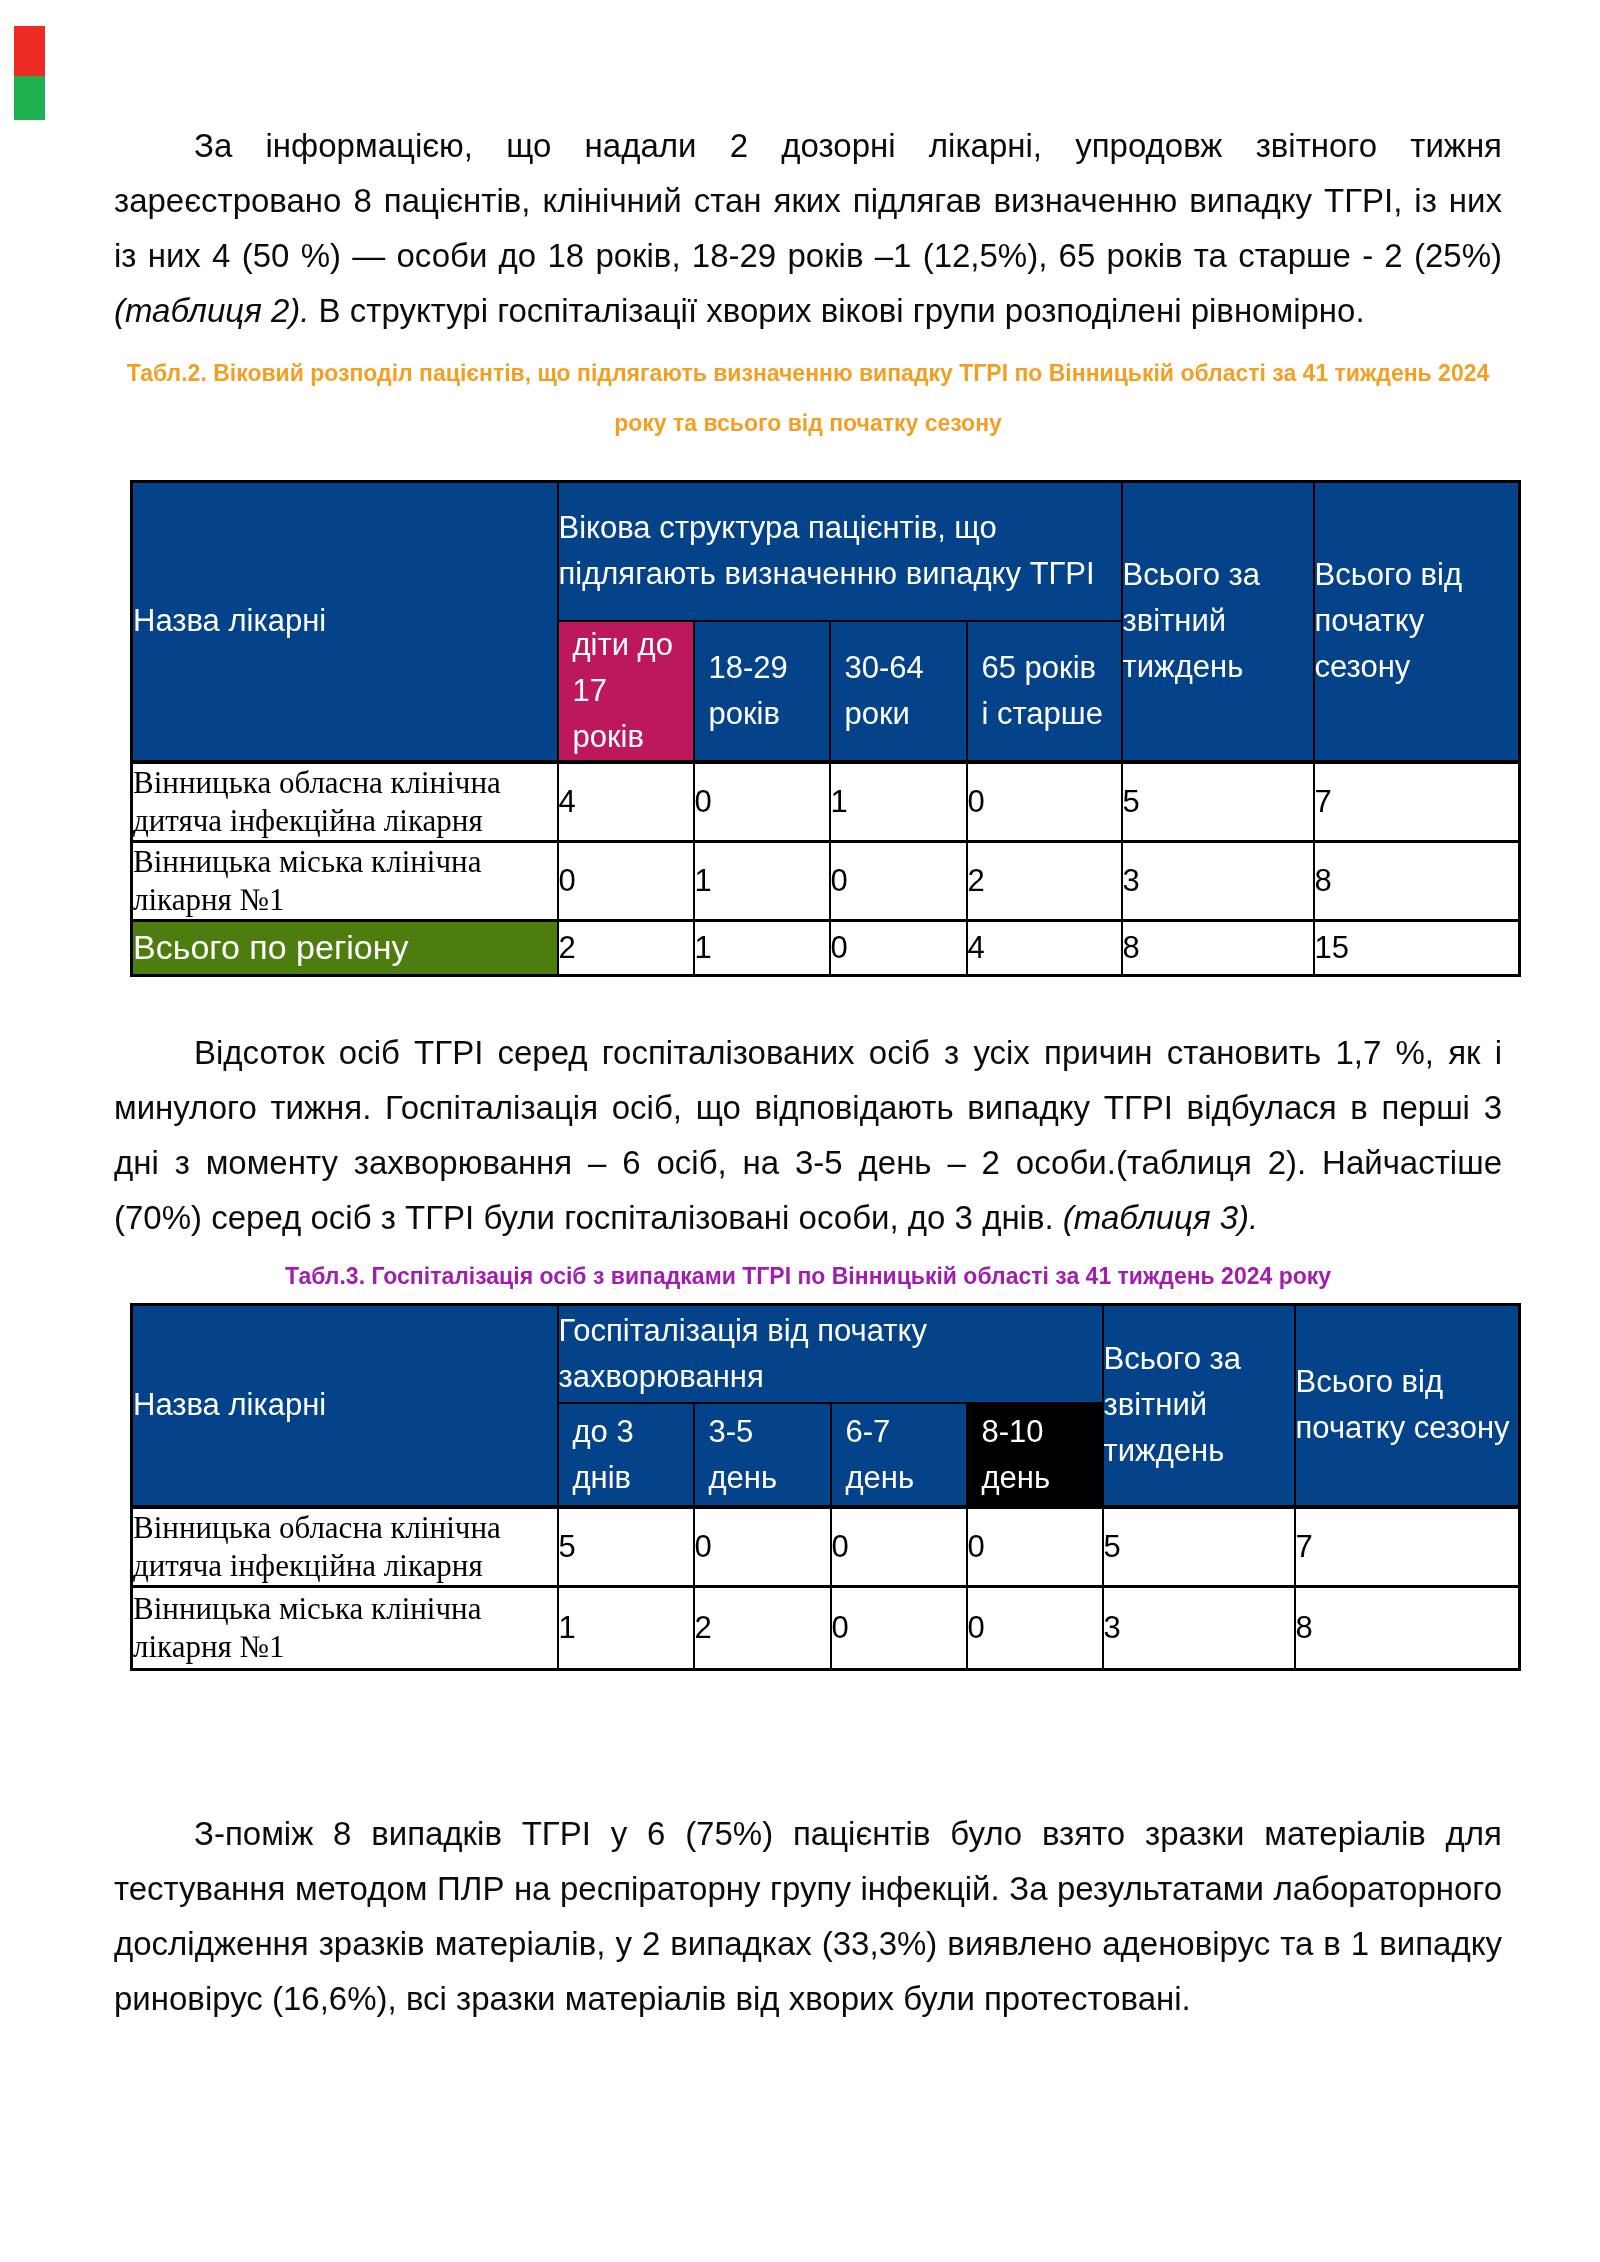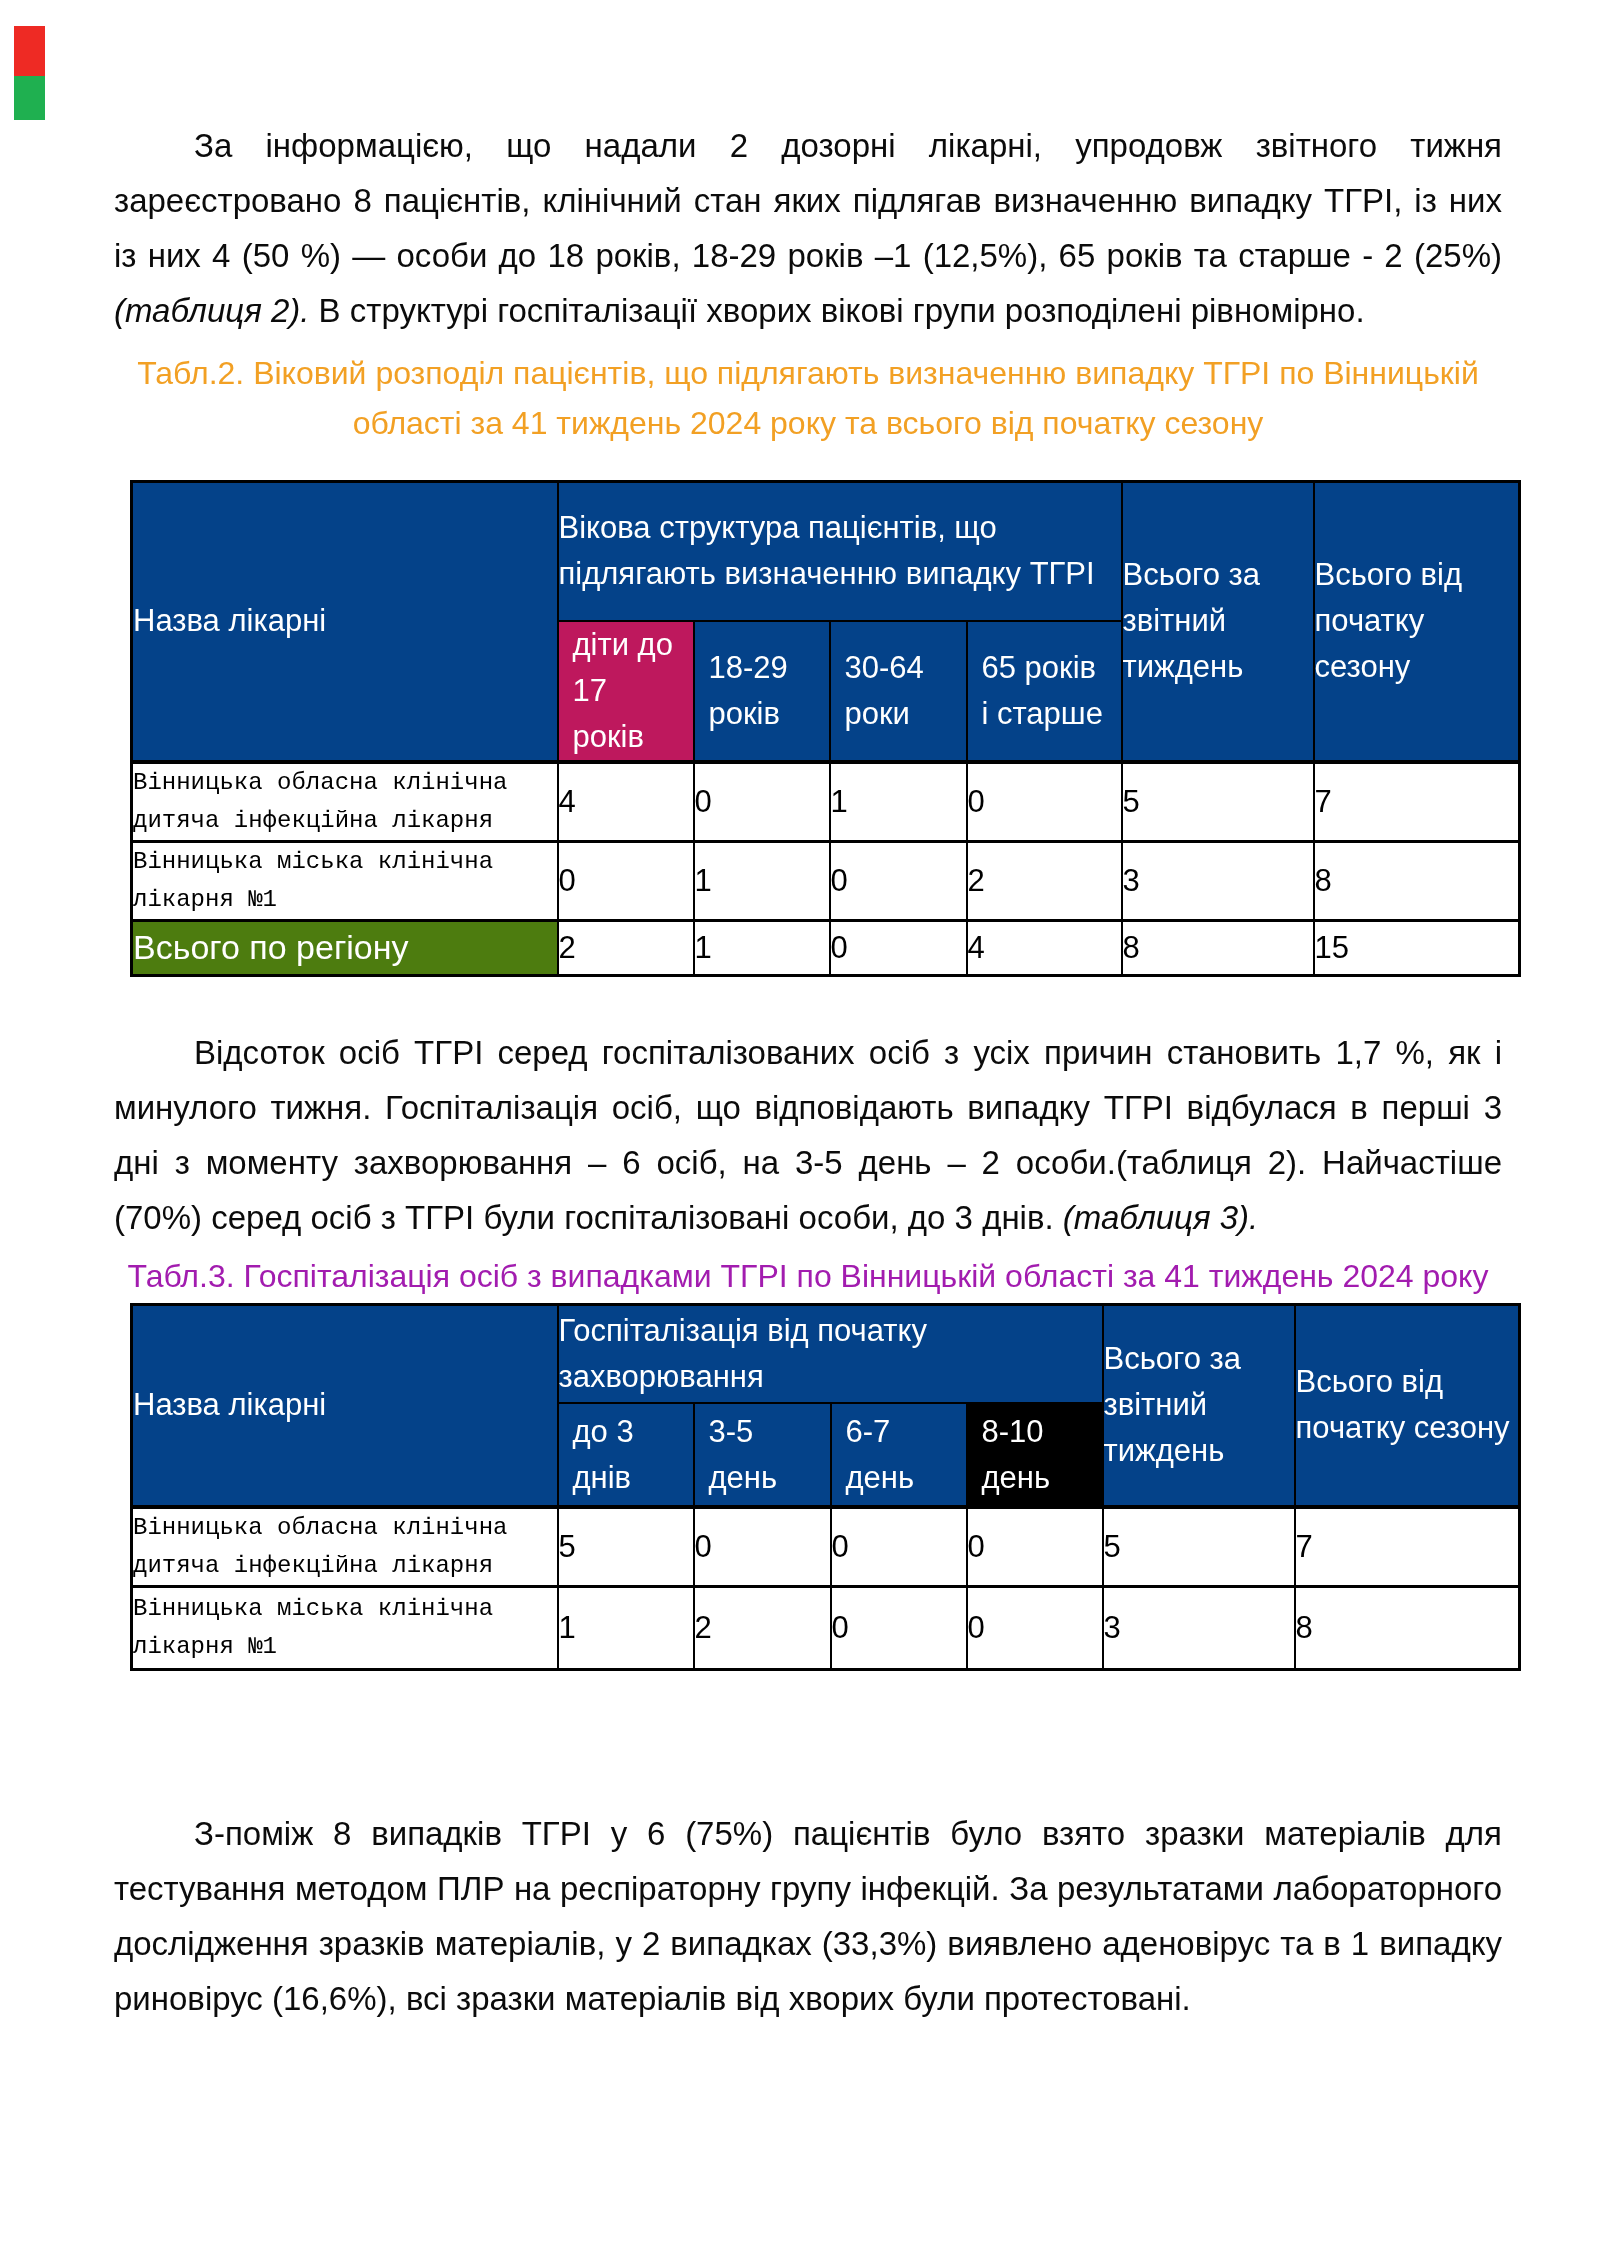--- a/index.html
+++ b/index.html
@@ -20,23 +20,23 @@
     margin:0;
     font-size:33px;
     line-height:55px;
     text-align:justify;
     text-indent:80px;
     color:#0b0b0b;
   }
   p.body-text .it{font-style:italic;}
   h2.tbl-title{
     margin:0;
-    font-size:32px;
+    font-size:23px;
     line-height:50px;
-    font-weight:normal;
+    font-weight:bold;
     text-align:center;
   }
   h2.t2{margin-top:10px;}
   h2.t3{margin-top:6px;}
   table.rpt{
     border-collapse:collapse;
     table-layout:fixed;
     width:1388px;
     margin-left:16px;
     border:3px solid #000;
@@ -49,22 +49,22 @@
     vertical-align:middle;
     overflow:hidden;
   }
   td.hdr{
     color:#fff;
     font-size:31px;
     line-height:46px;
   }
   tr.subrow td.hdr{padding:0 14px;}
   td.hosp{
-    font-family:Liberation Mono, monospace;
-    font-size:24px;
+    font-family:Liberation Serif, serif;
+    font-size:31px;
     line-height:38px;
     text-align:left;
     padding:0 6px 0 8px;
   }
   td.num{font-size:31px;}
   tr.firstdata td{border-top:4px solid #000;}
   tr.thicksep td{border-top:3px solid #000;}
   td.totlabel{
     color:#fff;
     font-size:34px;

